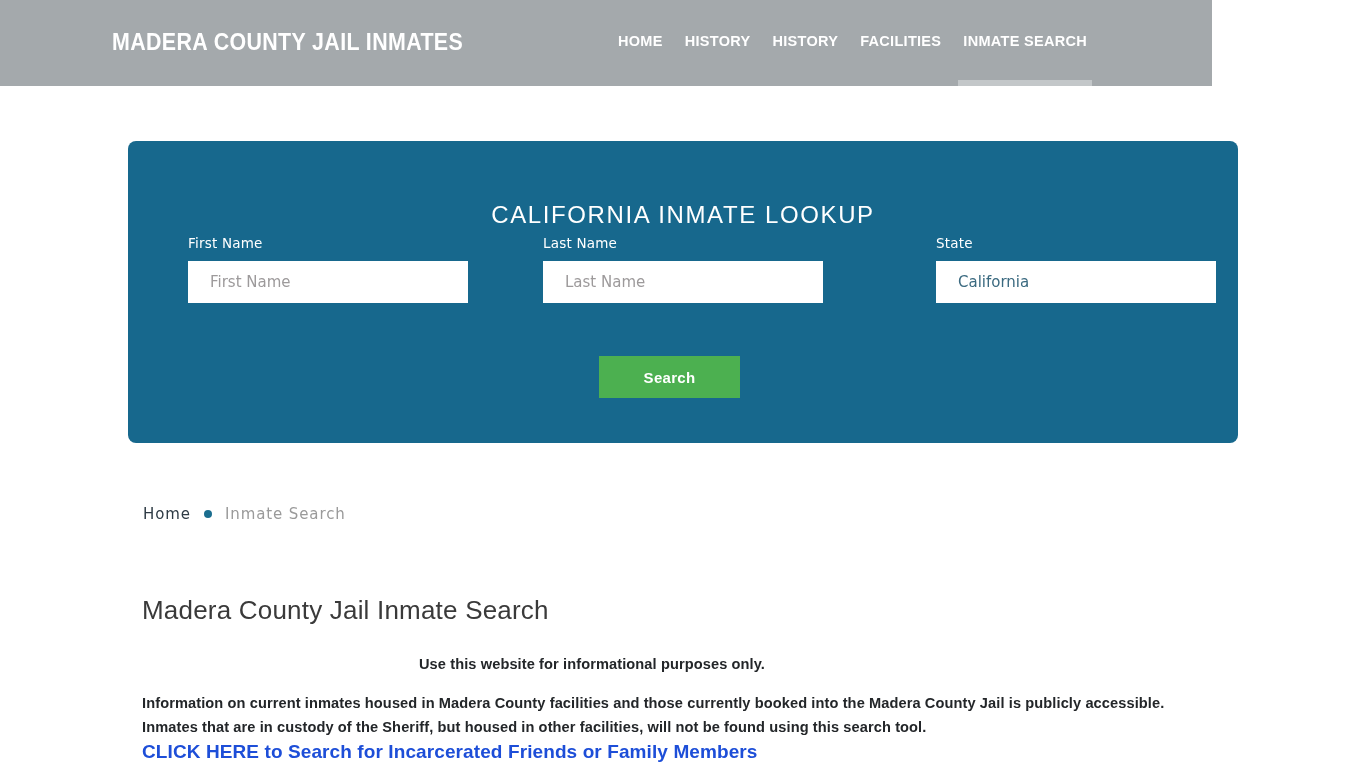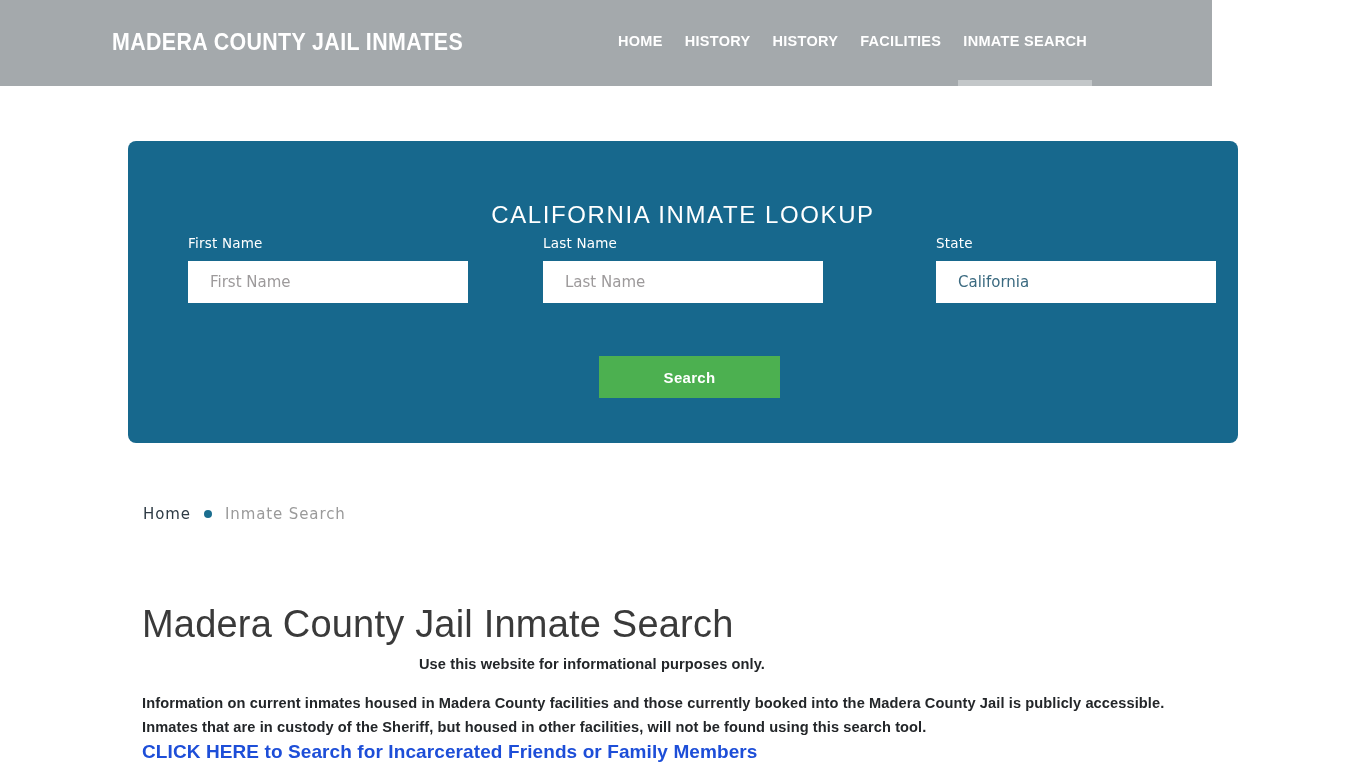--- a/index.html
+++ b/index.html
@@ -125,21 +125,21 @@
     display: block;
   }
   .field-input::placeholder {
     color: #9d9a9b;
     opacity: 1;
   }
   .search-button {
     position: absolute;
     left: 471px;
     top: 215px;
-    width: 181px;
+    width: 141px;
     height: 42px;
     background: #4cb050;
     border: none;
     color: #ffffff;
     font-size: 15px;
     font-weight: bold;
     letter-spacing: 0.3px;
     cursor: pointer;
     font-family: "Liberation Sans", sans-serif;
   }
@@ -170,21 +170,21 @@
   }
   .breadcrumb-current {
     color: #9a9a9a;
   }
 
   
   .page-title {
     position: absolute;
     left: 142px;
     top: 578px;
-    font-size: 38px;
+    font-size: 26px;
     font-weight: normal;
     color: #3a3a3a;
     letter-spacing: 0.2px;
     font-family: "Liberation Sans Narrow", "Liberation Sans", sans-serif;
     white-space: nowrap;
   }
   .para {
     position: absolute;
     left: 142px;
     font-size: 14.6px;

